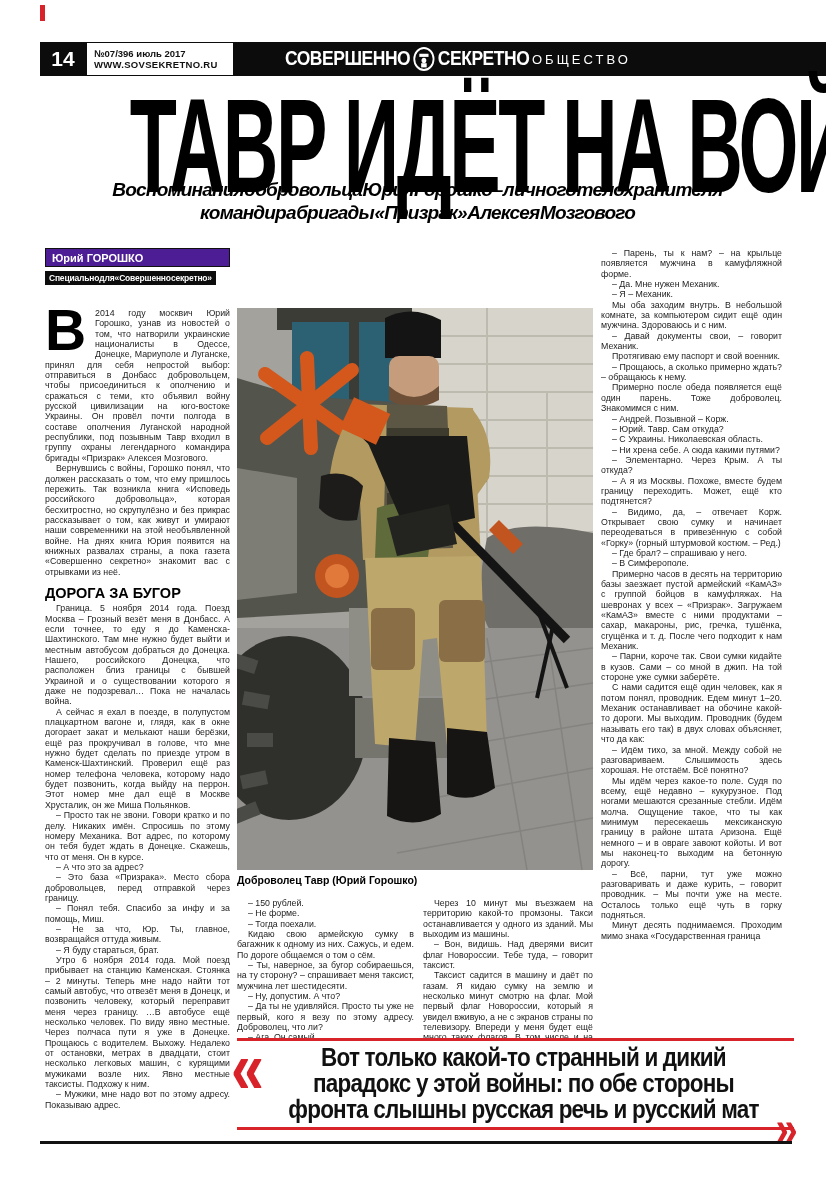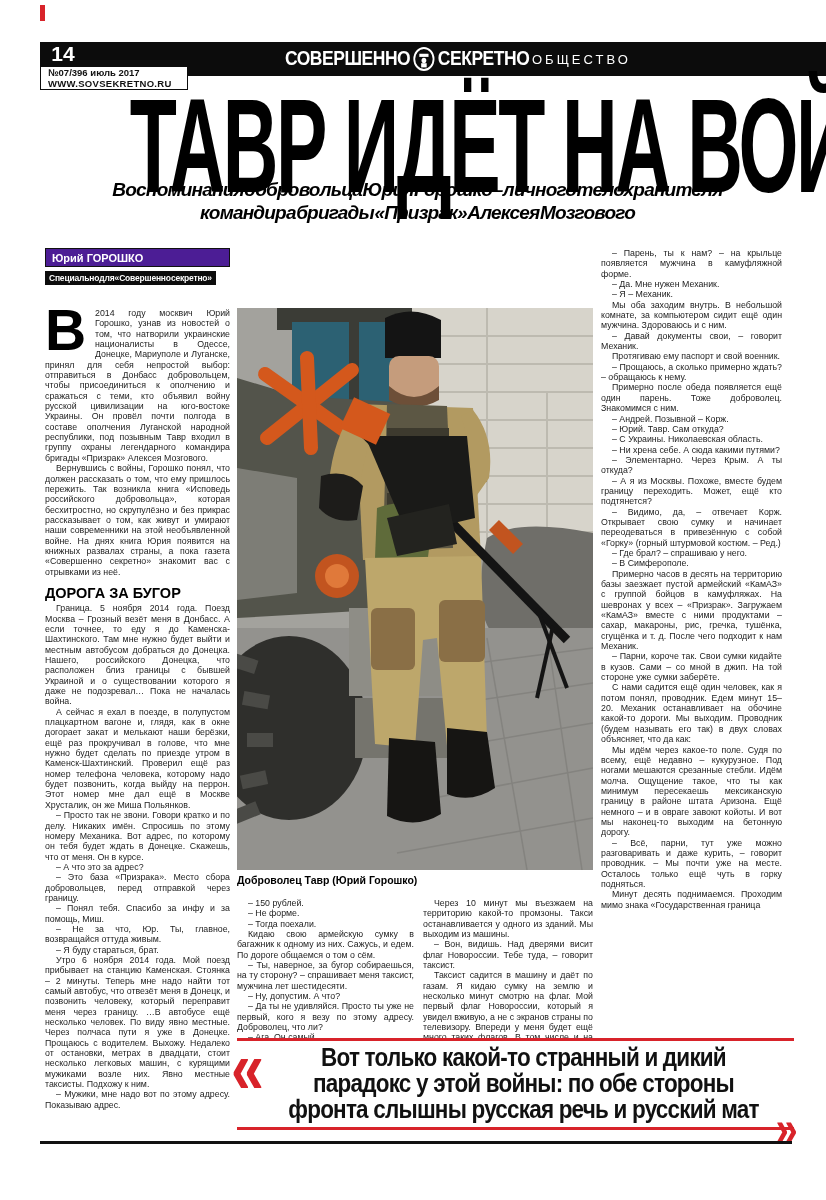--- a/index.html
+++ b/index.html
@@ -6,21 +6,21 @@
   html,body { background:#e9e9e9; }
   .page {
     position:relative; width:826px; height:1200px; margin:0 auto;
     background:#ffffff; overflow:hidden;
     font-family:"Liberation Sans", sans-serif; color:#1c1c1c;
   }
   
   .reg-mark { position:absolute; left:40px; top:5px; width:5px; height:16px; background:#d8232a; }
   .topbar {
     position:absolute; left:40px; top:42px; right:0; height:34px;
-    background:#0c0c0c; display:flex; align-items:stretch;flex-direction:column;
+    background:#0c0c0c; display:flex; align-items:stretch;
   }
   .pagenum {
     width:46px; display:flex; align-items:center; justify-content:center;
     color:#fff; font-size:21px; font-weight:bold;
   }
   .issuebox {
     width:148px; background:#fff; border:1px solid #0c0c0c;
     display:flex; flex-direction:column; justify-content:center; padding-left:7px;
   }
   .issuebox .issue { font-size:9.5px; font-weight:bold; color:#111; }
@@ -291,21 +291,22 @@
       <p class="para">– Юрий. Тавр. Сам откуда?</p>
       <p class="para">– С Украины. Николаевская область.</p>
       <p class="para">– Ни хрена себе. А сюда какими путями?</p>
       <p class="para">– Элементарно. Через Крым. А ты откуда?</p>
       <p class="para">– А я из Москвы. Похоже, вместе будем границу переходить. Может, ещё кто подтянется?</p>
       <p class="para">– Видимо, да, – отвечает Корж. Открывает свою сумку и начинает переодеваться в привезённую с собой «Горку» (горный штурмовой костюм. – Ред.)</p>
       <p class="para">– Где брал? – спрашиваю у него.</p>
       <p class="para">– В Симферополе.</p>
       <p class="para">Примерно часов в десять на территорию базы заезжает пустой армейский «КамАЗ» с группой бойцов в камуфляжах. На шевронах у всех – «Призрак». Загружаем «КамАЗ» вместе с ними продуктами – сахар, макароны, рис, гречка, тушёнка, сгущёнка и т. д. После чего подходит к нам Механик.</p>
       <p class="para">– Парни, короче так. Свои сумки кидайте в кузов. Сами – со мной в джип. На той стороне уже сумки заберёте.</p>
-      <p class="para">С нами садится ещё один человек, как я потом понял, проводник. Едем минут 15–20. Механик останавливает на обочине какой-то дороги. Мы выходим. Проводник (будем называть его так) в двух словах объясняет, что да как:</p>
+      <p class="para">С нами садится ещё один человек, как я потом понял, проводник. Едем минут 1–20. Механик останавливает на обочине какой-то дороги. Мы выходим. Проводник (будем называть его так) в двух словах объясняет, что да как:</p>
+      <p class="para">– Идём тихо, за мной. Между собой не разговариваем. Слышимость здесь хорошая. Не отстаём. Всё понятно?</p>
       <p class="para">Мы идём через какое-то поле. Судя по всему, ещё недавно – кукурузное. Под ногами мешаются срезанные стебли. Идём молча. Ощущение такое, что ты как минимум пересекаешь мексиканскую границу в районе штата Аризона. Ещё немного – и в овраге завоют койоты. И вот мы наконец-то выходим на бетонную дорогу.</p>
       <p class="para">– Всё, парни, тут уже можно разговаривать и даже курить, – говорит проводник. – Мы почти уже на месте. Осталось только ещё чуть в горку подняться.</p>
       <p class="para">Минут десять поднимаемся. Проходим мимо знака «Государственная граница</p>
     </div>
 
   <div class="pullquote">
     <span class="pq-open">«</span>
     <div class="pq-text">
         <p class="pq-line">Вот только какой-то странный и дикий</p>
         <p class="pq-line">парадокс у этой войны: по обе стороны</p>

